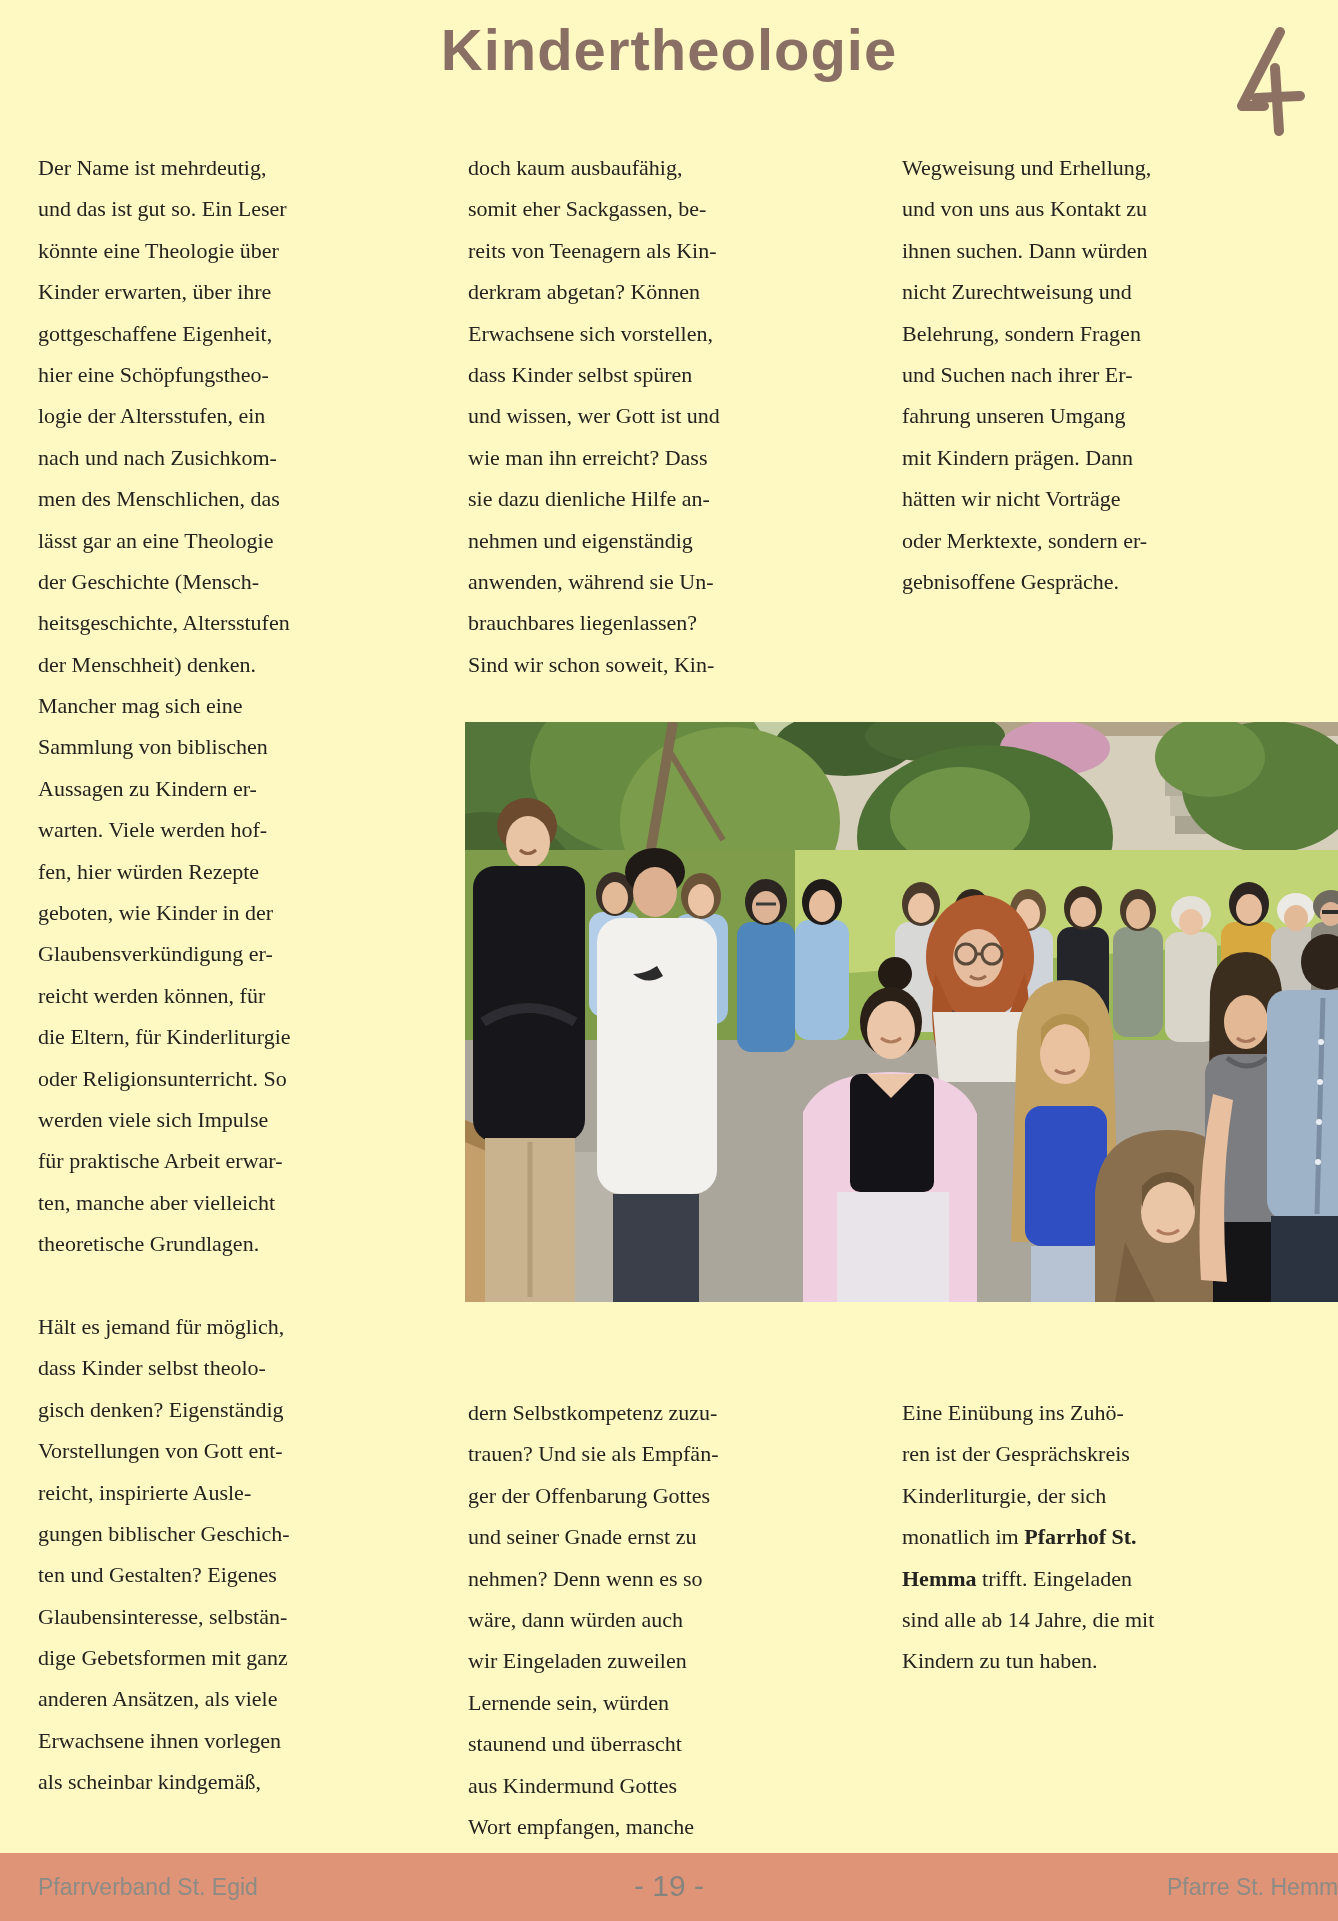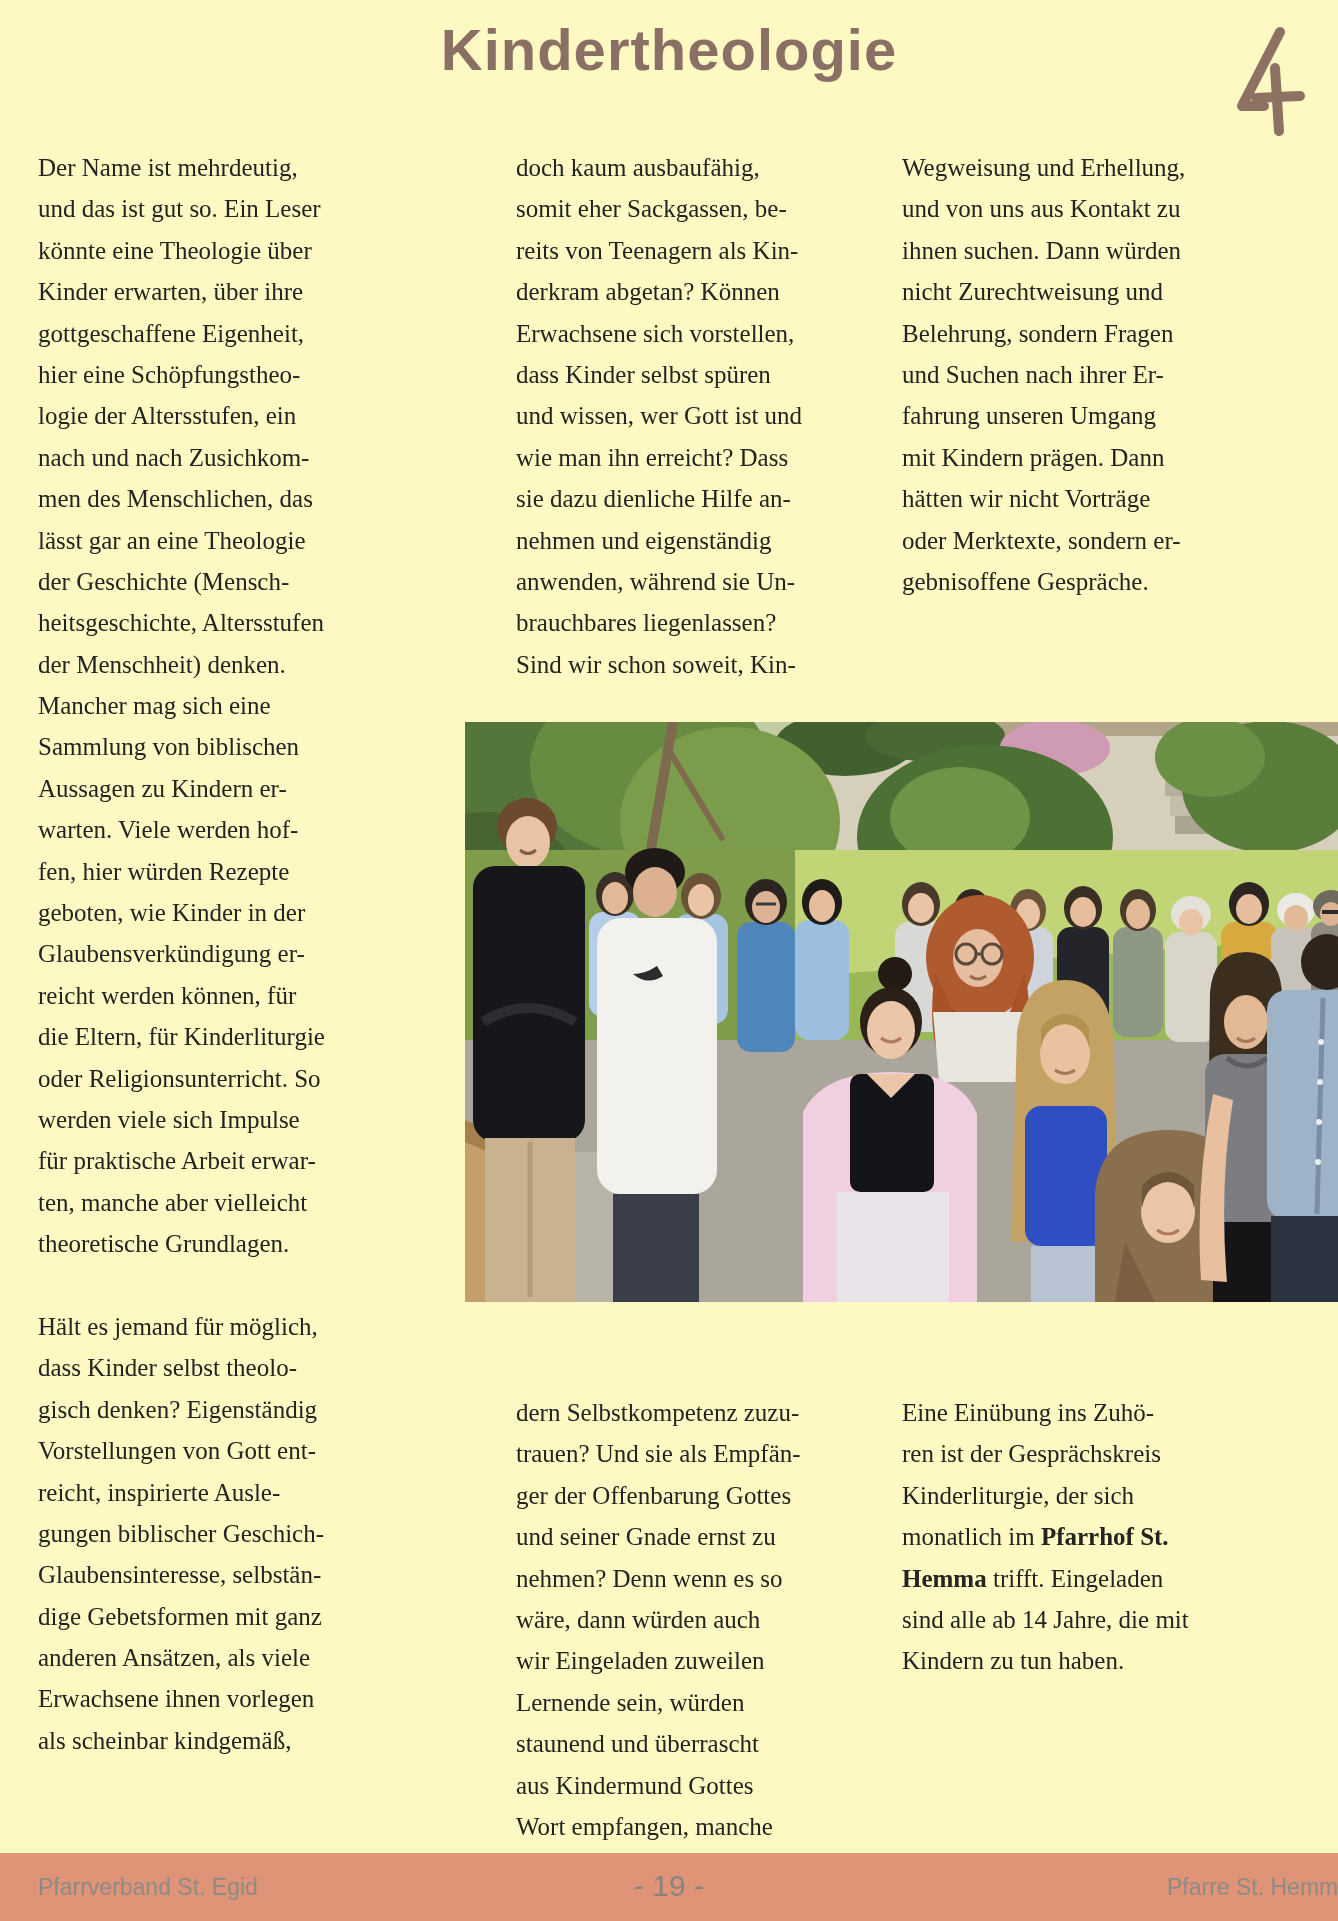--- a/index.html
+++ b/index.html
@@ -6,23 +6,23 @@
   .page{
     position:relative;width:1338px;height:1921px;background:#fef9c3;
     overflow:hidden;font-family:"Liberation Serif",serif;
   }
   .page-title{
     position:absolute;left:0;top:16px;width:1338px;text-align:center;
     font-family:"Liberation Sans",sans-serif;font-weight:bold;
     font-size:58px;letter-spacing:1px;
   }
   .corner-numeral{position:absolute;left:1228px;top:26px;width:90px;height:112px;}
-  .column{position:absolute;top:147px;font-size:25px;color:#24231f;}
+  .column{position:absolute;top:147px;font-size:22px;color:#24231f;}
   .col-1{left:38px;width:400px;}
-  .col-2{left:468px;width:400px;margin-left:48px;}
+  .col-2{left:468px;width:400px;}
   .col-3{left:902px;width:404px;}
   .col-2b,.col-3b{top:1392px;}
   .line{height:41.4px;line-height:41.4px;white-space:nowrap;}
   .line.gap{height:41.4px;}
   .photo-frame{
     position:absolute;left:465px;top:722px;width:873px;height:580px;
     overflow:hidden;background:#b9c0a0;
   }
   .footer-bar{
     position:absolute;left:0;top:1853px;width:1338px;height:68px;
@@ -77,20 +77,21 @@
       <div class="line">für praktische Arbeit erwar-</div>
       <div class="line">ten, manche aber vielleicht</div>
       <div class="line">theoretische Grundlagen.</div>
       <div class="line gap"></div>
       <div class="line">Hält es jemand für möglich,</div>
       <div class="line">dass Kinder selbst theolo-</div>
       <div class="line">gisch denken? Eigenständig</div>
       <div class="line">Vorstellungen von Gott ent-</div>
       <div class="line">reicht, inspirierte Ausle-</div>
       <div class="line">gungen biblischer Geschich-</div>
+      <div class="line">ten und Gestalten? Eigenes</div>
       <div class="line">Glaubensinteresse, selbstän-</div>
       <div class="line">dige Gebetsformen mit ganz</div>
       <div class="line">anderen Ansätzen, als viele</div>
       <div class="line">Erwachsene ihnen vorlegen</div>
       <div class="line">als scheinbar kindgemäß,</div>
     </div>
 
   <div class="column col-2">
       <div class="line">doch kaum ausbaufähig,</div>
       <div class="line">somit eher Sackgassen, be-</div>

